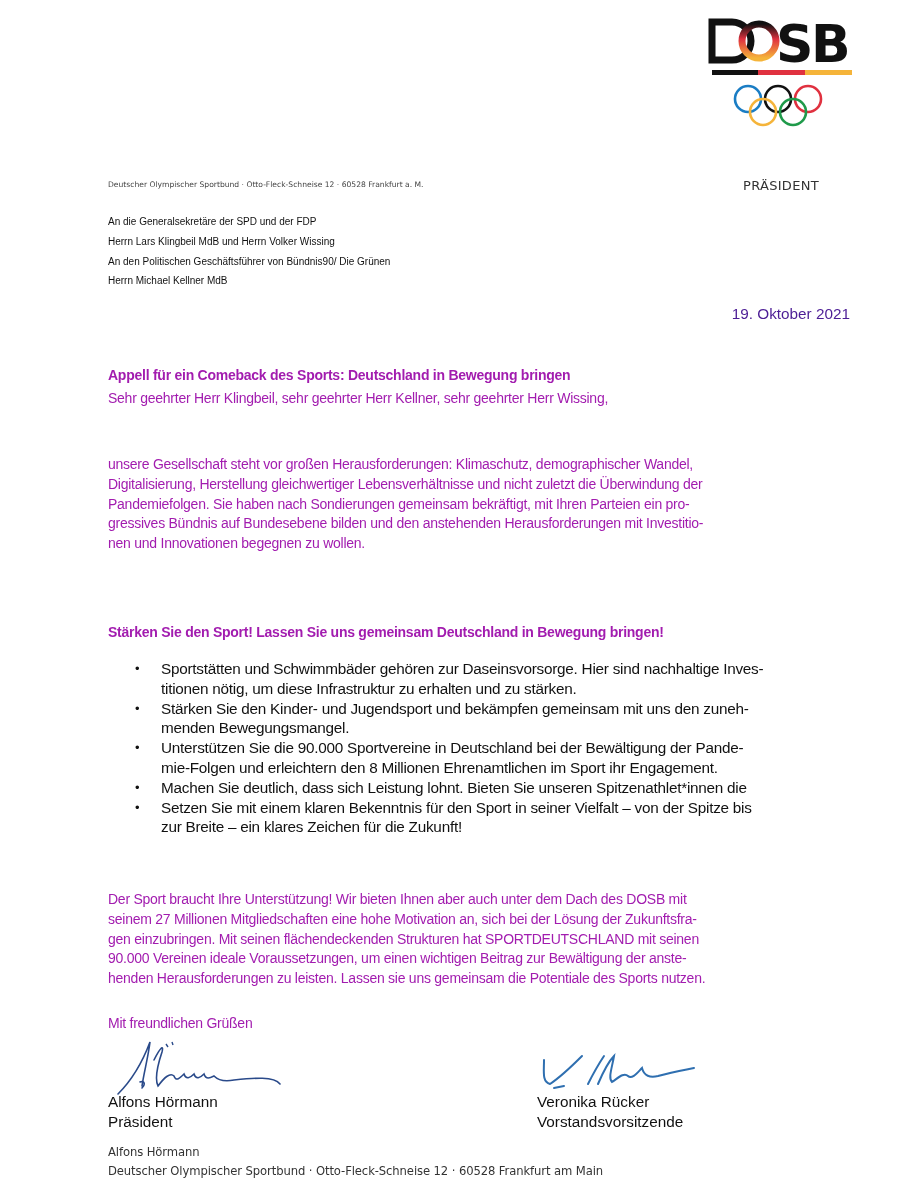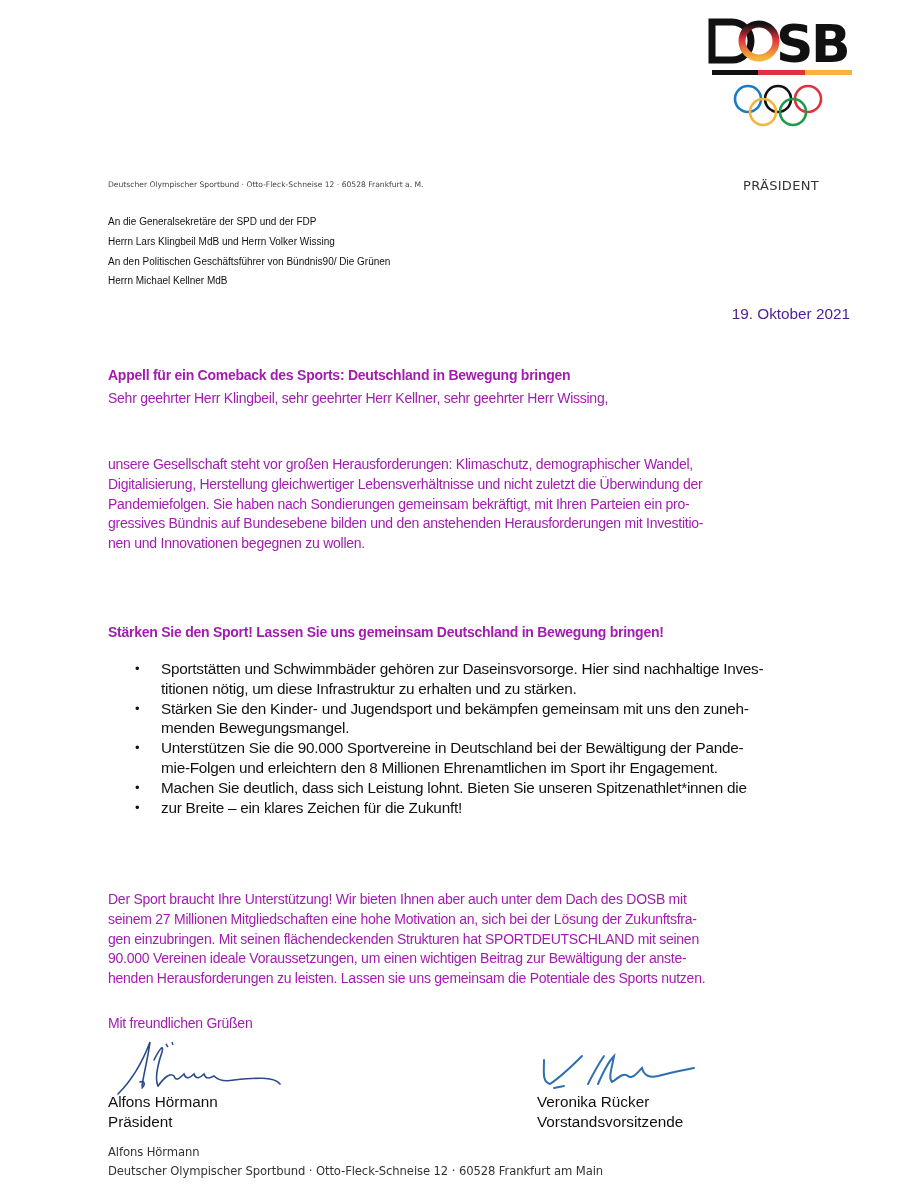--- a/index.html
+++ b/index.html
@@ -118,20 +118,21 @@
     <span class="dot">•</span>
     <span class="line">Unterstützen Sie die 90.000 Sportvereine in Deutschland bei der Bewältigung der Pande-</span>
     <span class="line">mie-Folgen und erleichtern den 8 Millionen Ehrenamtlichen im Sport ihr Engagement.</span>
   </li>
   <li>
     <span class="dot">•</span>
     <span class="line">Machen Sie deutlich, dass sich Leistung lohnt. Bieten Sie unseren Spitzenathlet*innen die</span>
   </li>
   <li>
     <span class="dot">•</span>
+    <span class="line">Setzen Sie mit einem klaren Bekenntnis für den Sport in seiner Vielfalt – von der Spitze bis</span>
     <span class="line">zur Breite – ein klares Zeichen für die Zukunft!</span>
   </li>
 </ul>
 
 <div class="body-text para3">
   <span class="line">Der Sport braucht Ihre Unterstützung! Wir bieten Ihnen aber auch unter dem Dach des DOSB mit</span>
   <span class="line">seinem 27 Millionen Mitgliedschaften eine hohe Motivation an, sich bei der Lösung der Zukunftsfra-</span>
   <span class="line">gen einzubringen. Mit seinen flächendeckenden Strukturen hat SPORTDEUTSCHLAND mit seinen</span>
   <span class="line">90.000 Vereinen ideale Voraussetzungen, um einen wichtigen Beitrag zur Bewältigung der anste-</span>
   <span class="line">henden Herausforderungen zu leisten. Lassen sie uns gemeinsam die Potentiale des Sports nutzen.</span>

